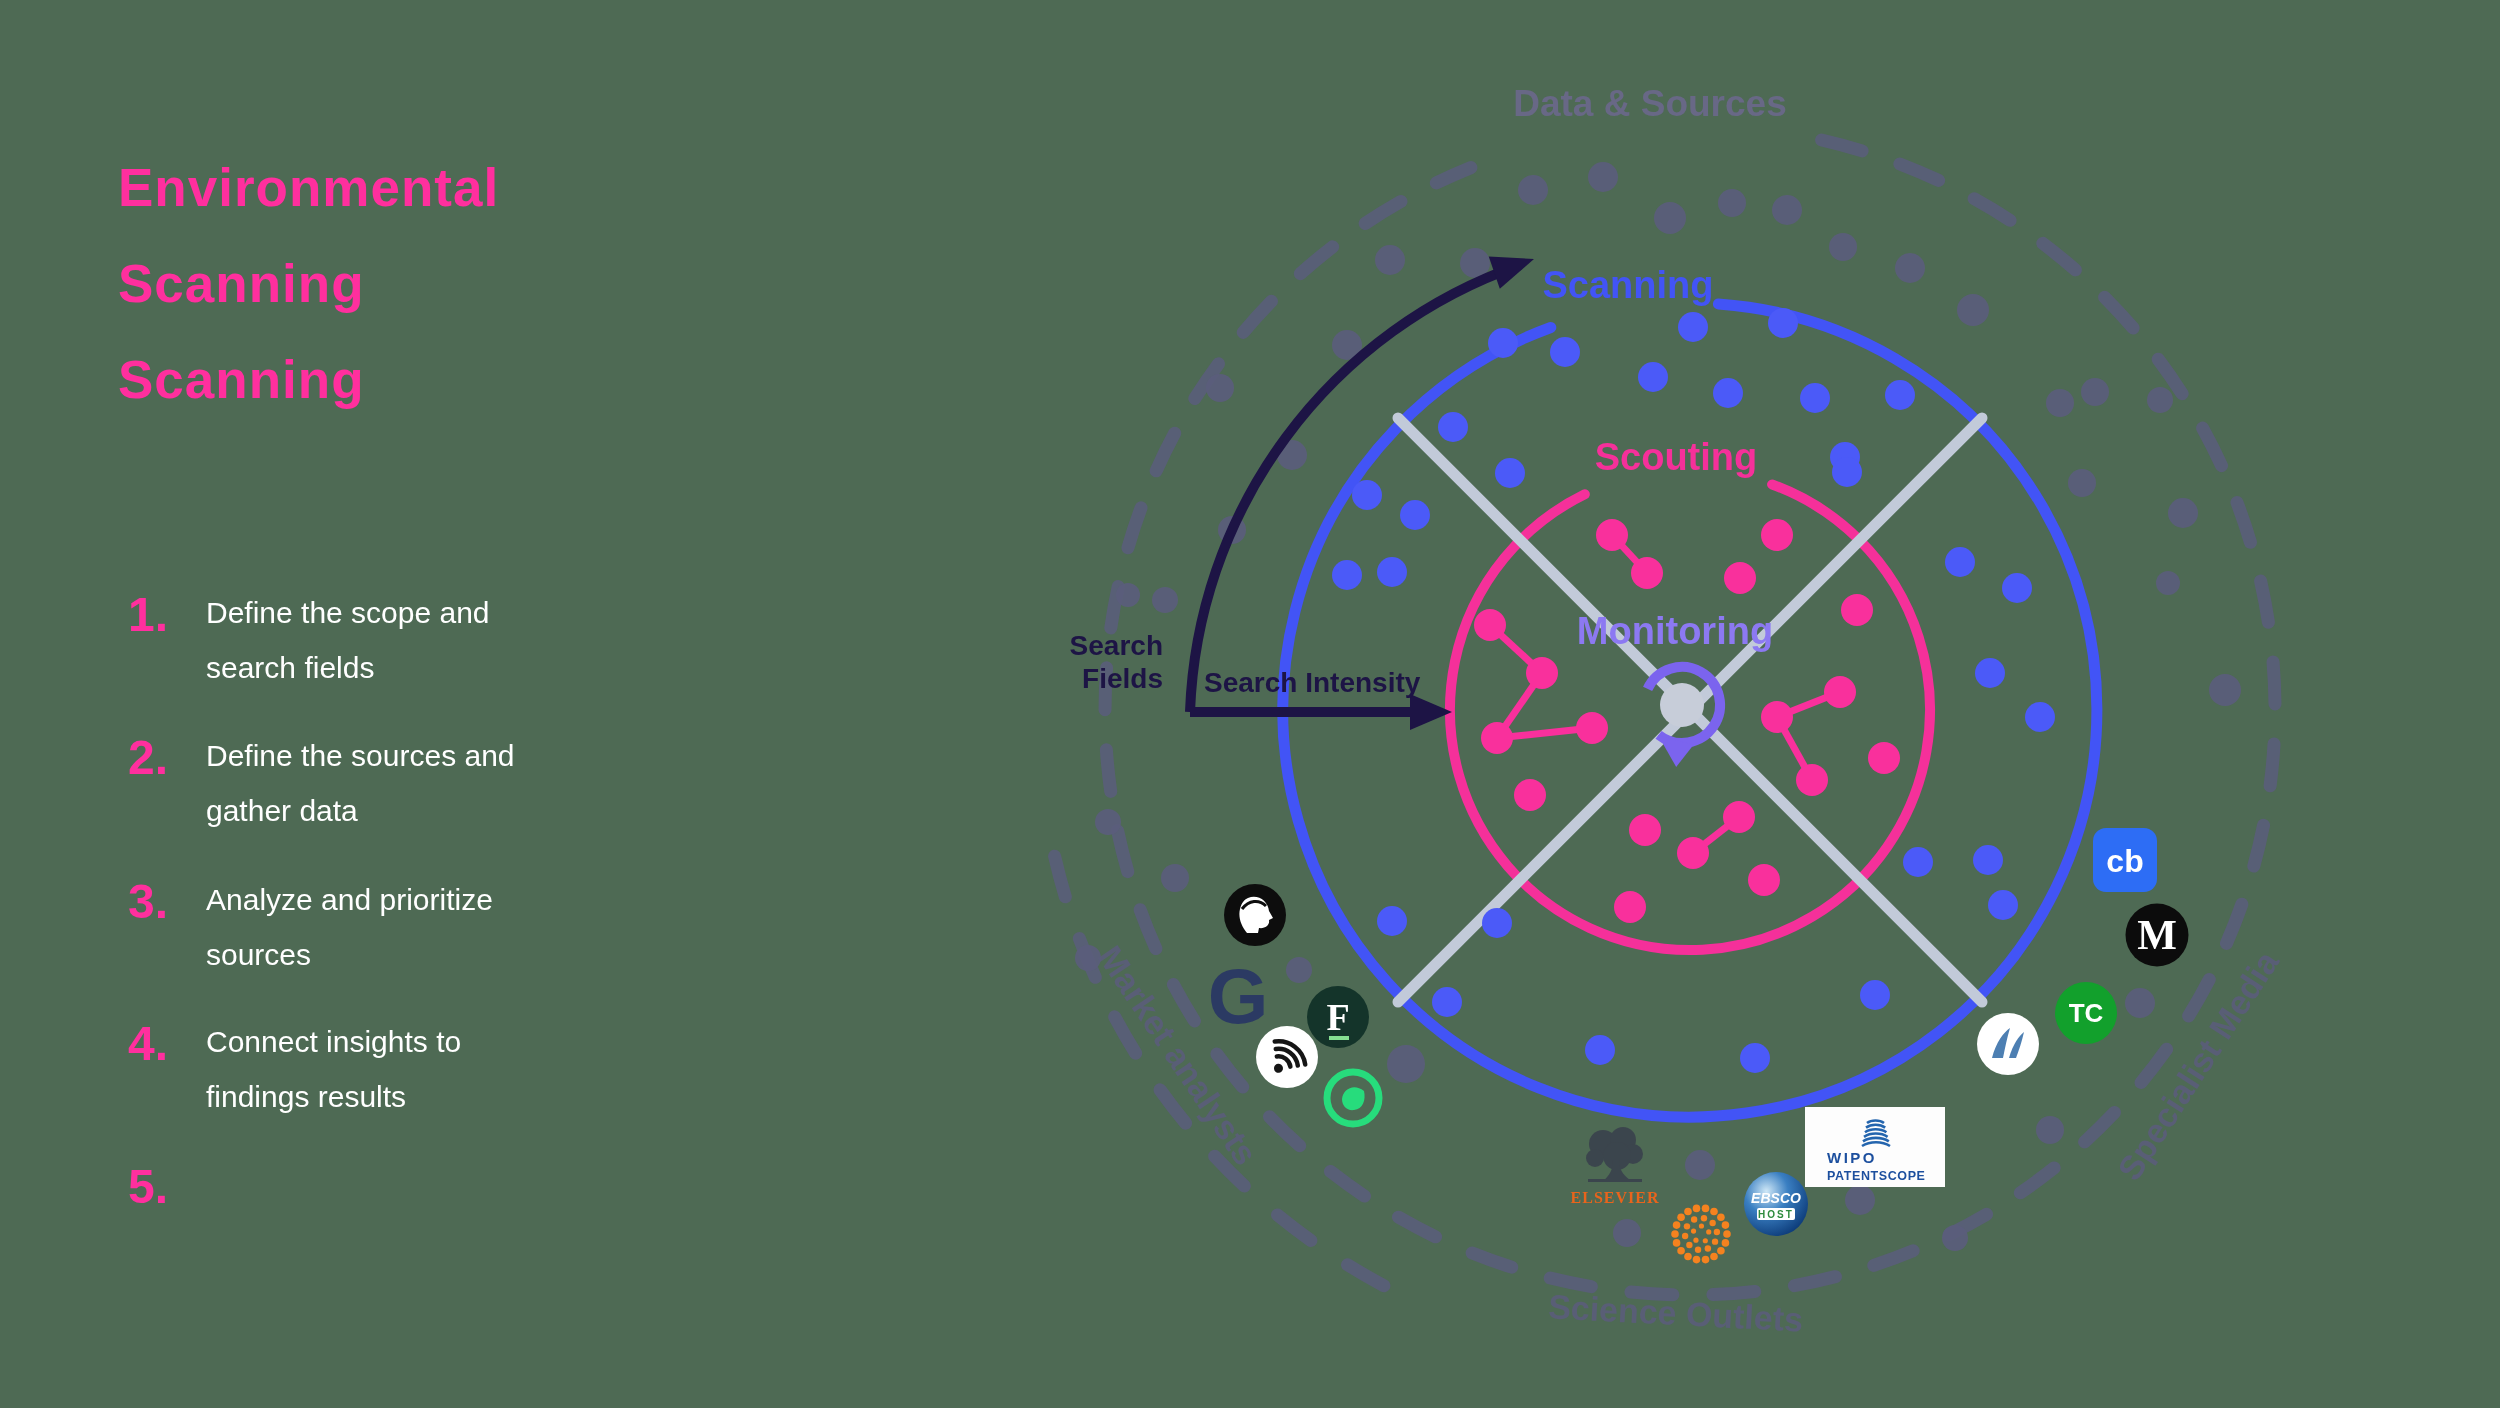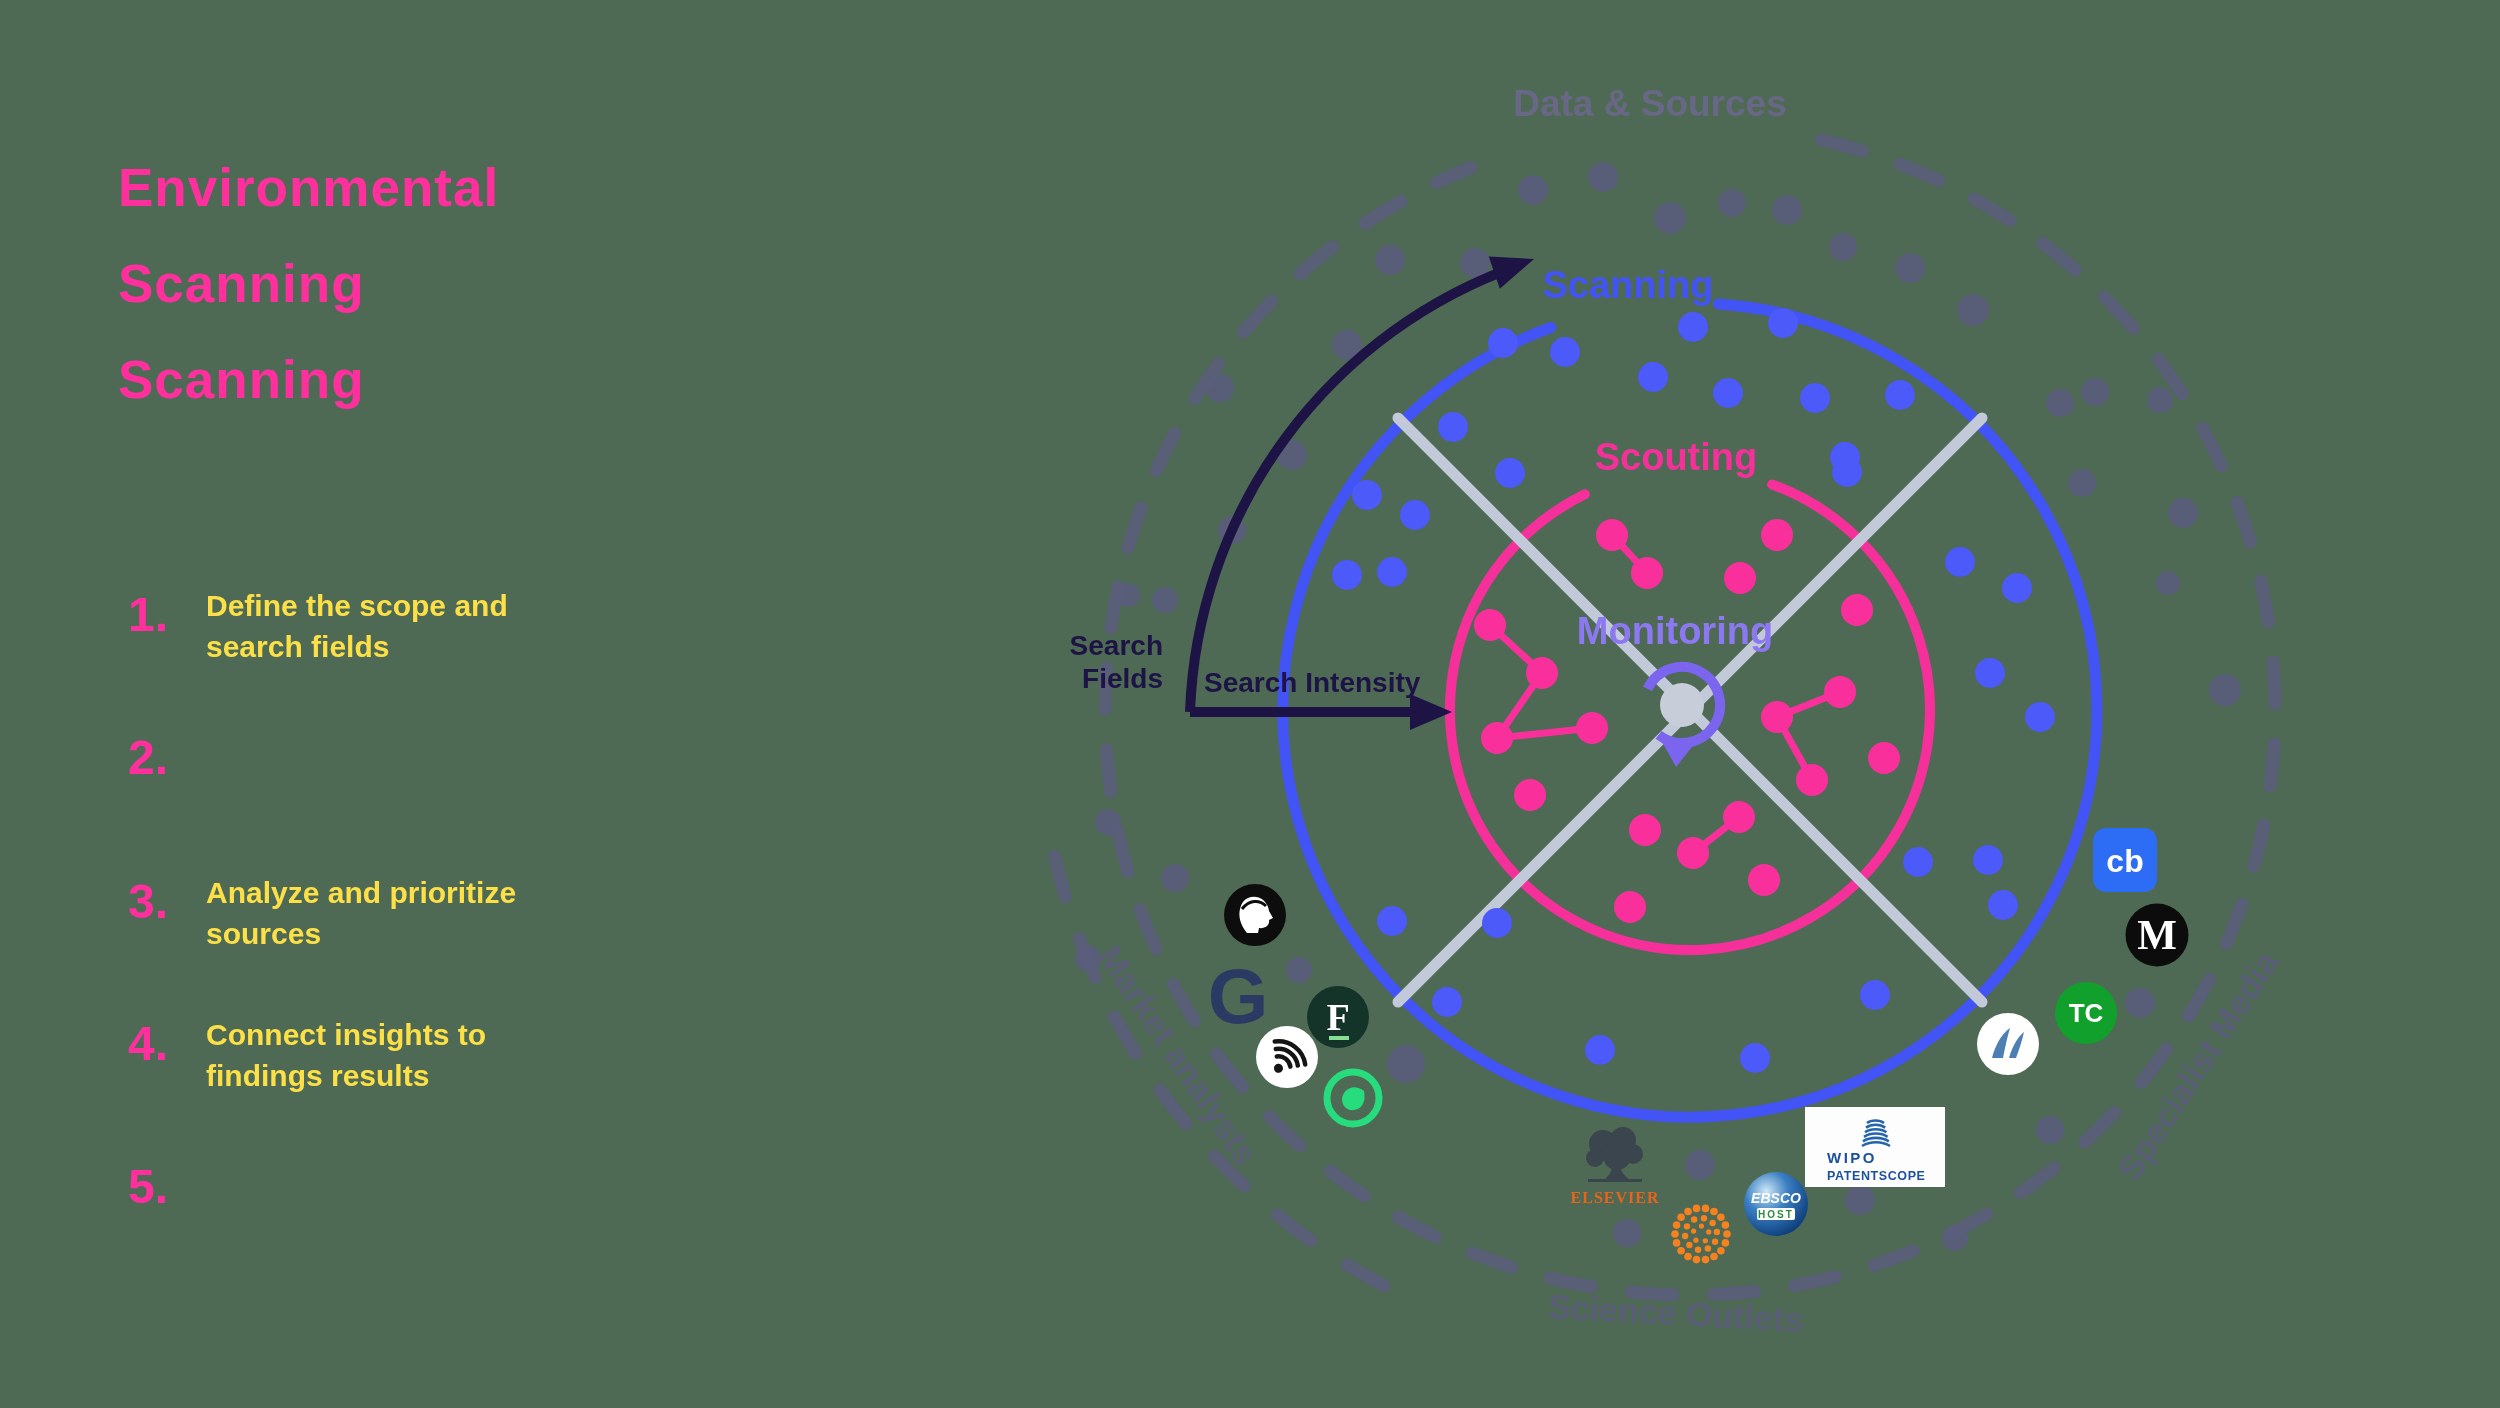--- a/index.html
+++ b/index.html
@@ -2,21 +2,21 @@
 <html><head>
 <meta charset="utf-8">
 <style>
   html,body{margin:0;padding:0;background:#3c5243;}
   .canvas{position:relative;width:2500px;height:1408px;background:#4e6a54;overflow:hidden;
           font-family:"Liberation Sans",sans-serif;}
   .page-title{position:absolute;left:118px;top:140px;font-size:53px;line-height:96px;
               font-weight:800;letter-spacing:1px;color:#ff2f9e;}
   .step{position:absolute;left:128px;display:flex;align-items:flex-start;}
   .step .num{width:78px;font-size:48px;font-weight:800;color:#ff2f9e;margin-top:2px;}
-  .step .txt{width:352px;font-size:30px;line-height:41px;font-weight:700;color:#fde047;}
+  .step .txt{width:352px;font-size:30px;line-height:55px;font-weight:400;color:#ffffff;}
   svg text{font-family:"Liberation Sans",sans-serif;}
   .ring-label{font-size:38px;font-weight:700;}
   .edge-label{font-size:34px;font-weight:700;fill:#5b5d7c;opacity:.85;}
   .arrow-label{font-size:28px;font-weight:700;fill:#1d1445;}
   .serif{font-family:"Liberation Serif",serif;}
 </style>
 </head>
 <body>
 
 <div class="canvas">
@@ -26,20 +26,21 @@
     <div>Scanning</div>
     <div>Scanning</div>
   </div>
 
   <div class="step" style="top:585px">
     <div class="num">1.</div>
     <div class="txt">Define the scope and search fields</div>
   </div>
   <div class="step" style="top:728px">
     <div class="num">2.</div>
+    <div class="txt">Define the sources and gather data</div>
   </div>
   <div class="step" style="top:872px">
     <div class="num">3.</div>
     <div class="txt">Analyze and prioritize sources</div>
   </div>
   <div class="step" style="top:1014px">
     <div class="num">4.</div>
     <div class="txt">Connect insights to findings results</div>
   </div>
   <div class="step" style="top:1157px">

